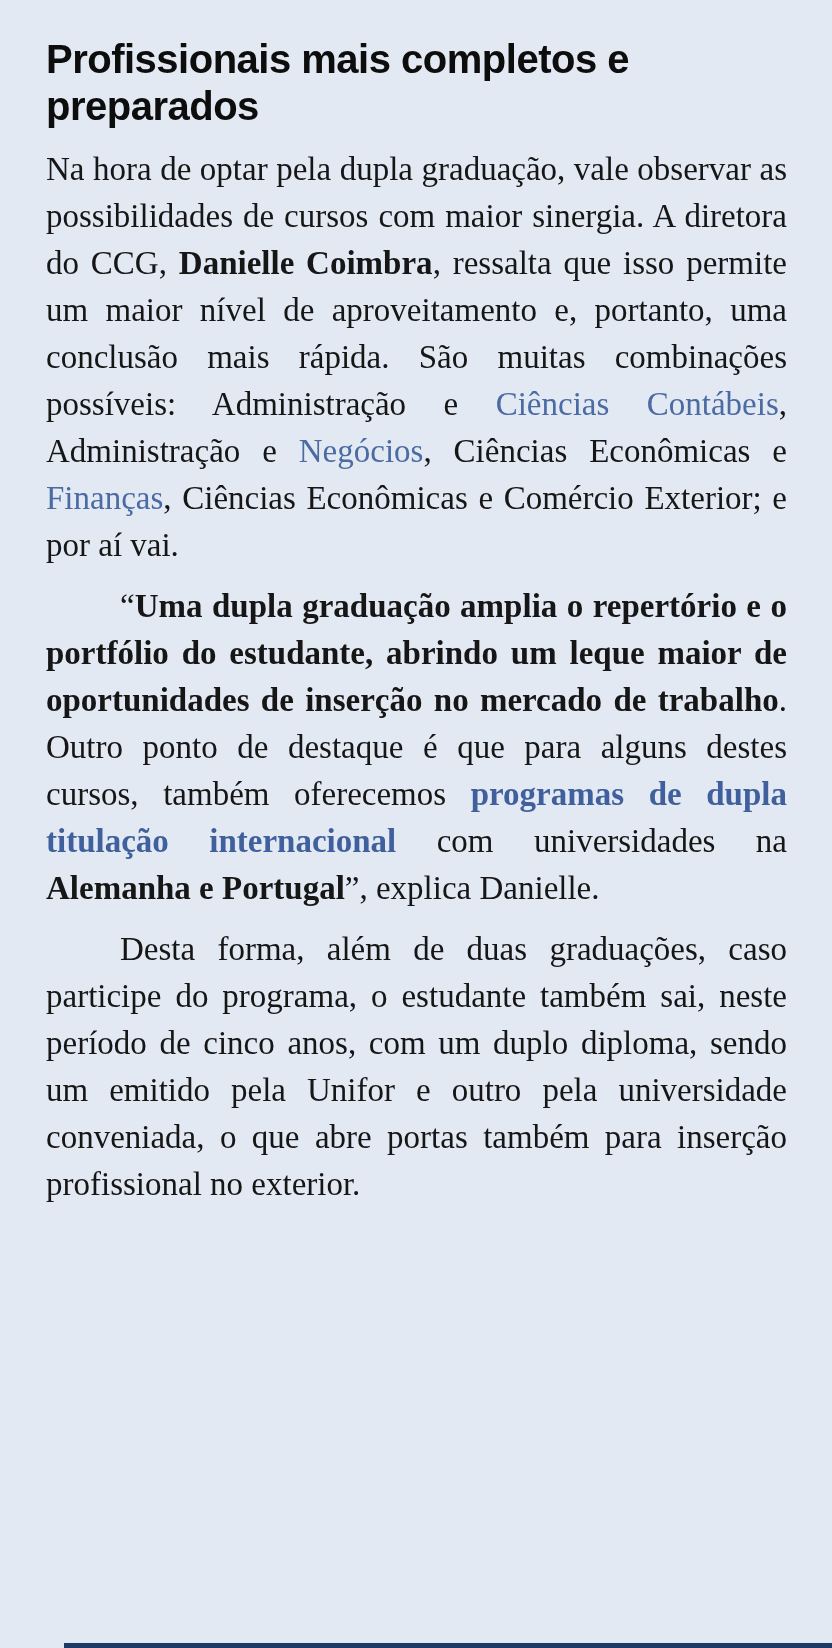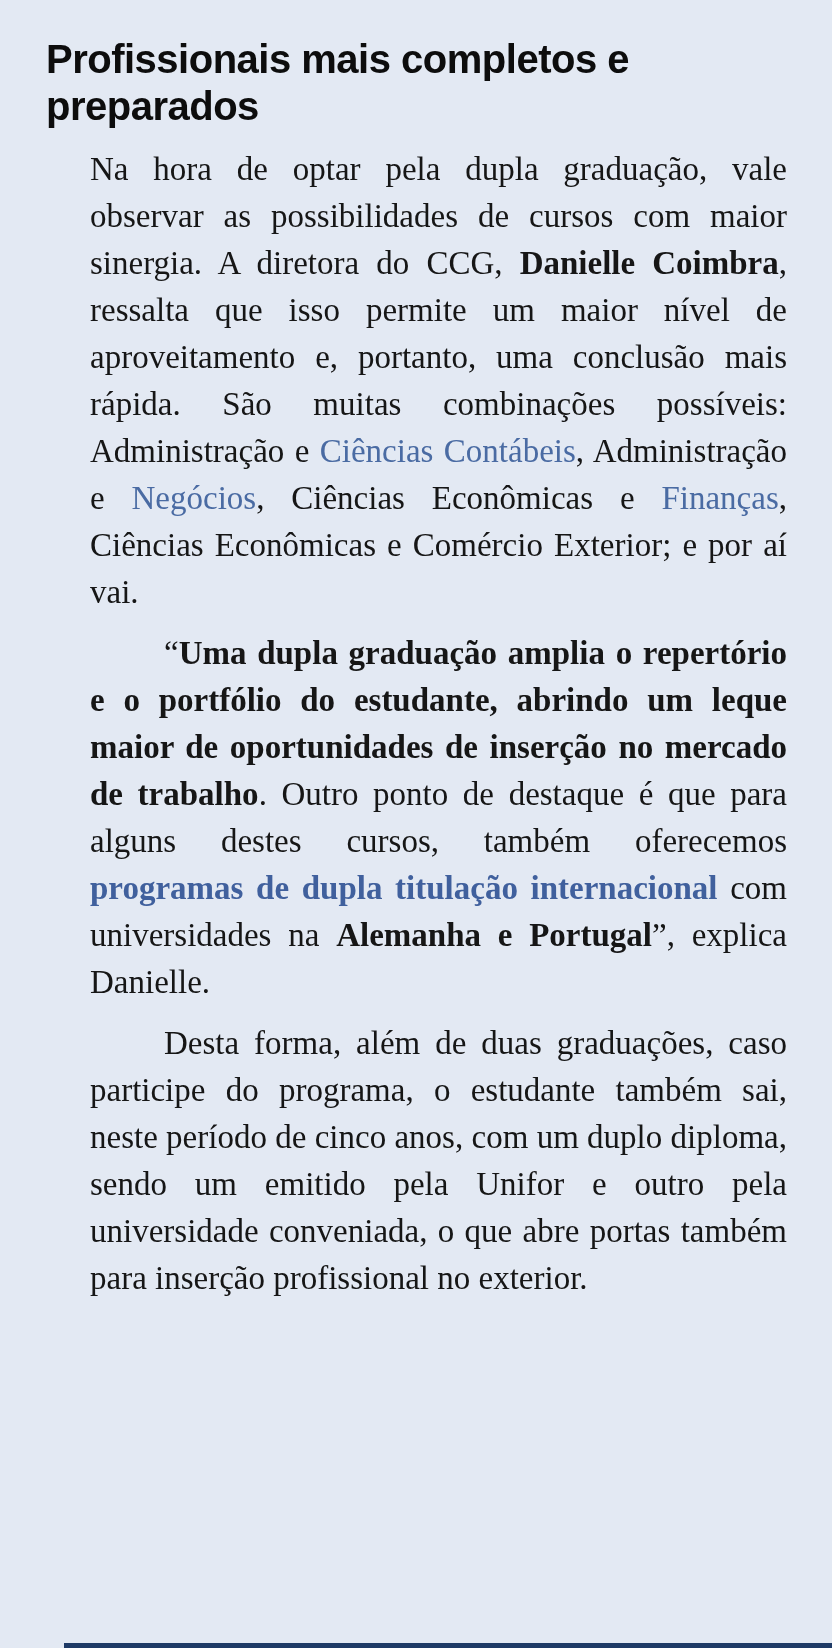--- a/index.html
+++ b/index.html
@@ -32,21 +32,20 @@
     margin-bottom:16px;
   }
   .article-body p.para{
     font-size:33px;
     line-height:47px;
     text-align:justify;
     hyphens:auto;
     -webkit-hyphens:auto;
     margin-bottom:14px;
     color:var(--text);
-    margin-left:44px;
   }
   .article-body p.para.indent{
     text-indent:74px;
   }
   .run-normal{font-weight:normal;}
   .run-bold{font-weight:bold;}
   .run-link{color:var(--link);}
   .run-boldlink{color:var(--linkbold);font-weight:bold;}
   .next-section-bar{
     position:absolute;

